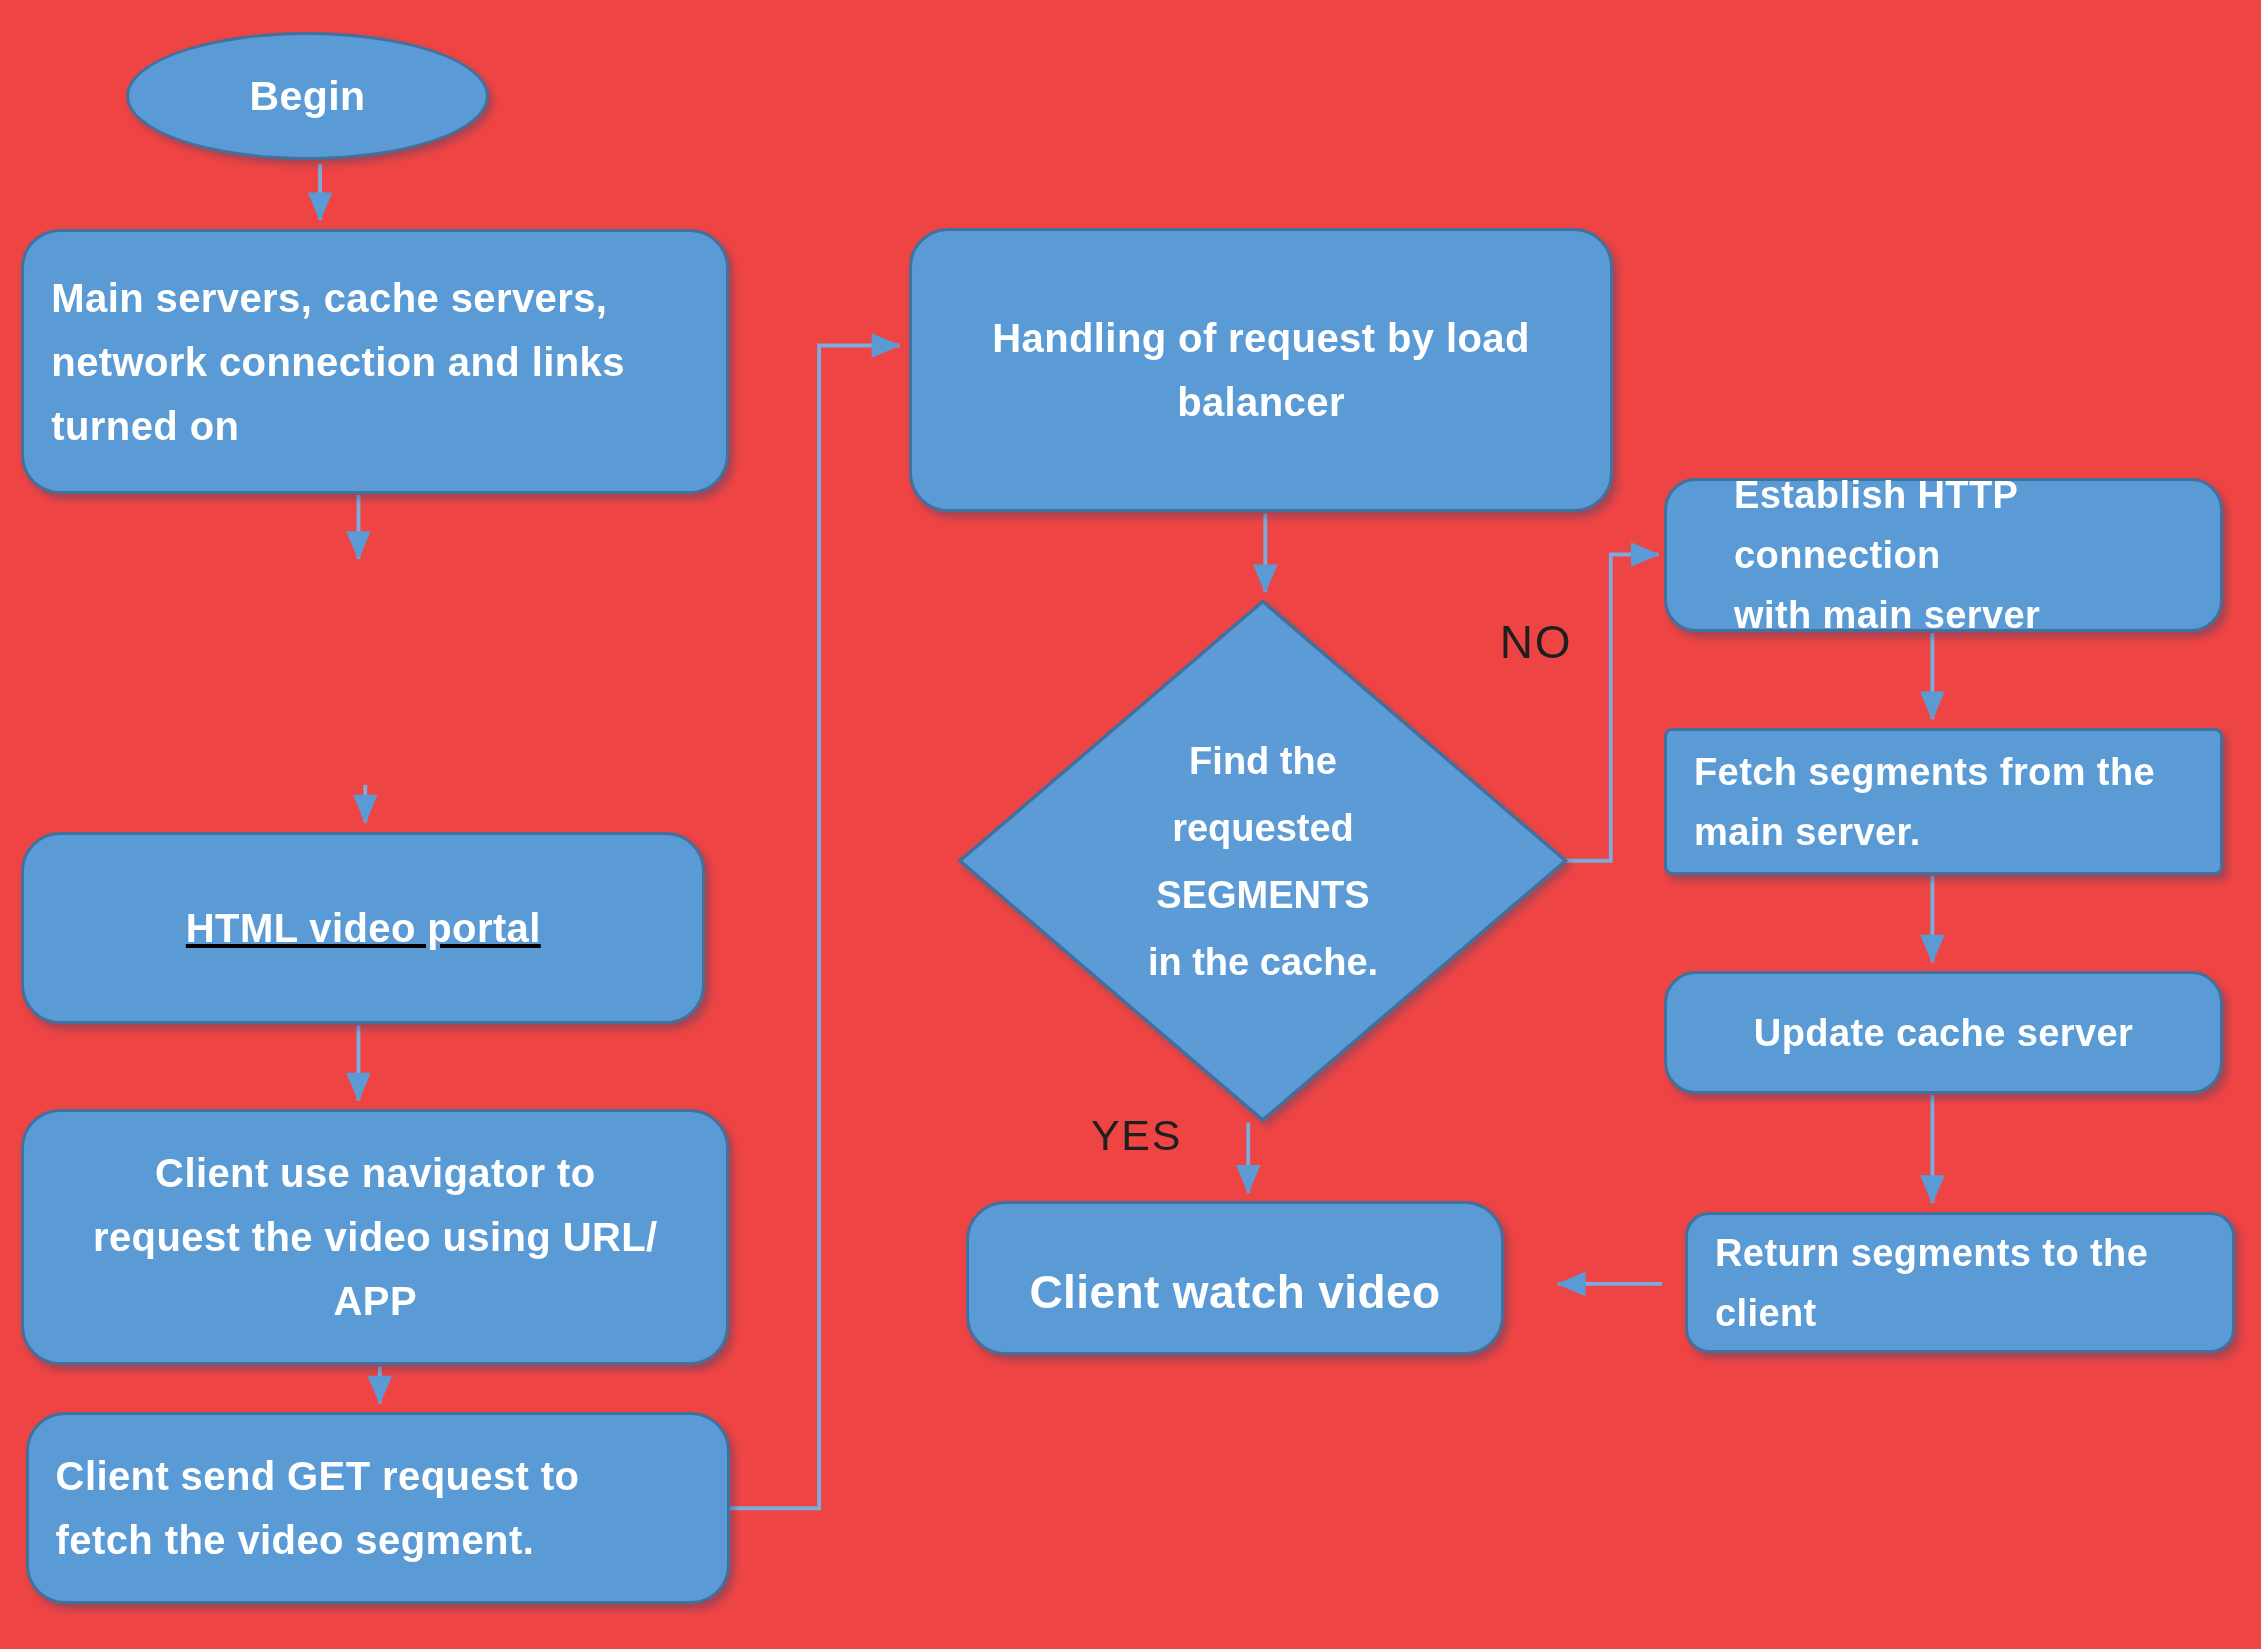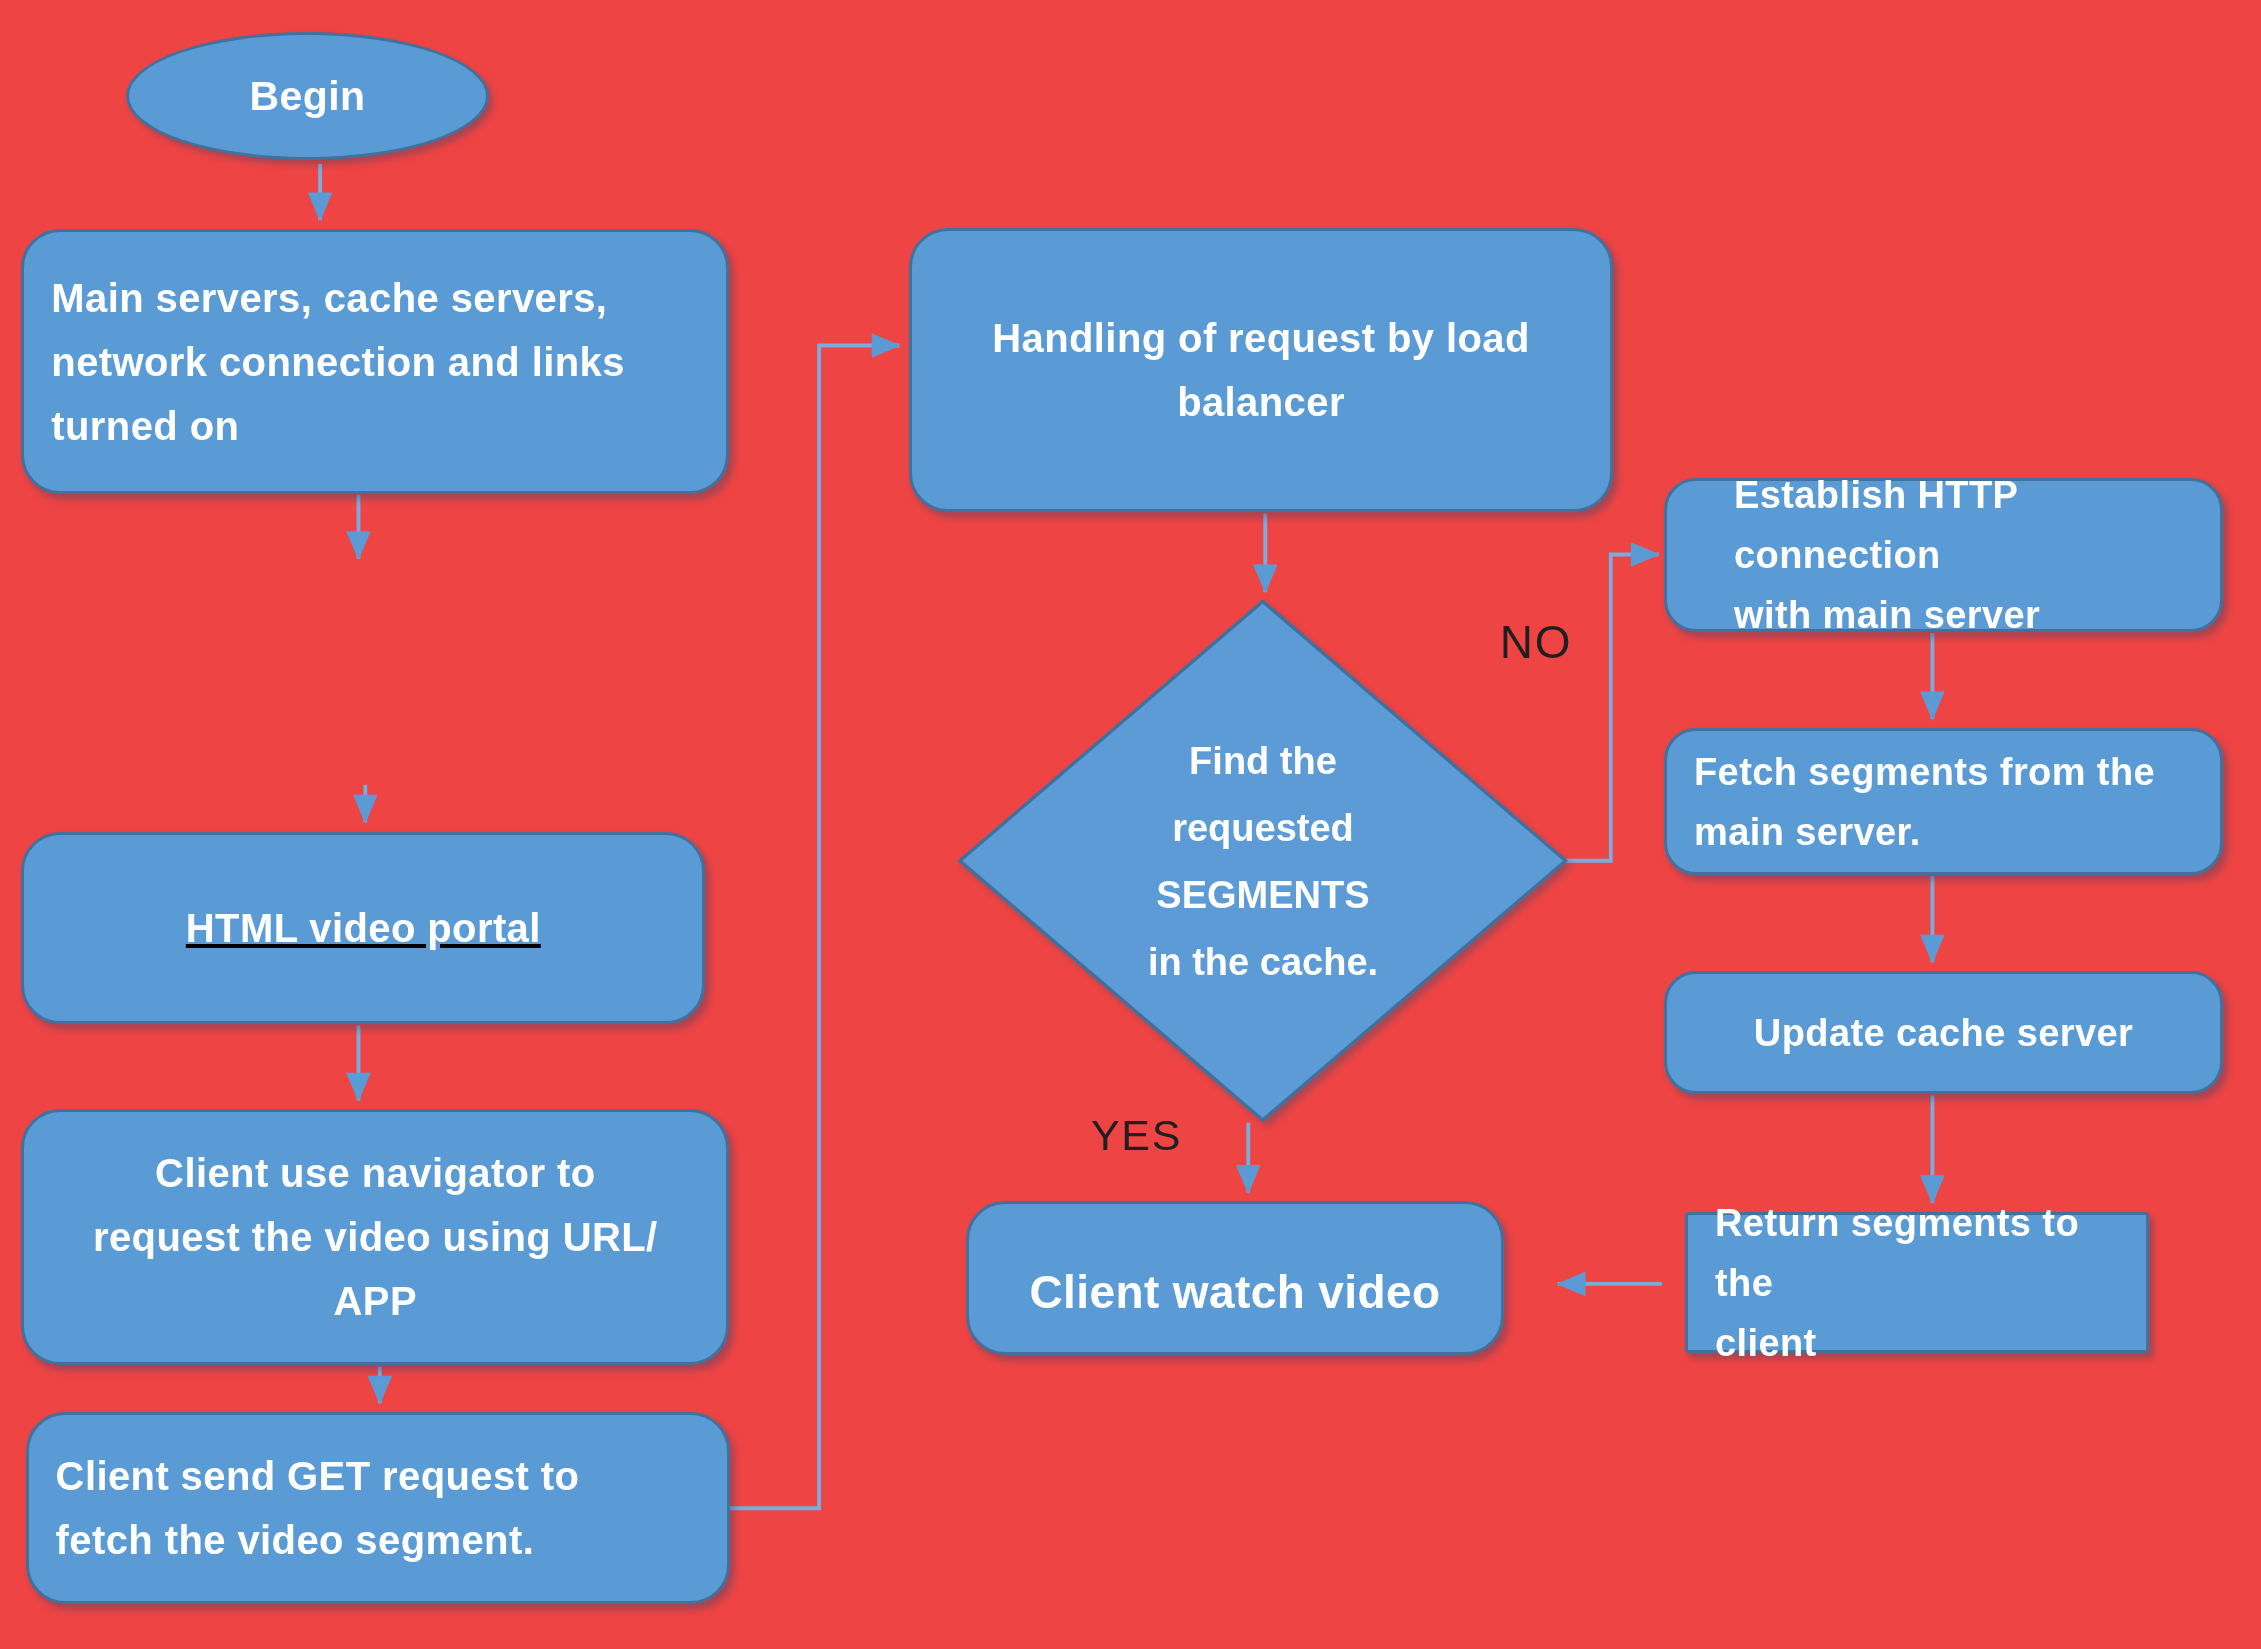--- a/index.html
+++ b/index.html
@@ -127,28 +127,28 @@
 
   <div class="node watch" style="left:966px;top:1201px;width:538px;height:154px;">
     <div class="node-label">Client watch video</div>
   </div>
 
   <div class="node align-left rightcol" style="left:1664px;top:478px;width:559px;height:154px;border-radius:32px;padding-left:40px;">
     <div class="node-label">Establish HTTP connection
 with main server</div>
   </div>
 
-  <div class="node align-left rightcol" style="left:1664px;top:728px;width:559px;height:147px;border-radius:32px;">
+  <div class="node align-left rightcol" style="left:1664px;top:728px;width:559px;height:147px;border-radius:8px;">
     <div class="node-label">Fetch segments from the
 main server.</div>
   </div>
 
   <div class="node rightcol" style="left:1664px;top:971px;width:559px;height:123px;border-radius:32px;">
     <div class="node-label">Update cache server</div>
   </div>
 
-  <div class="node align-left rightcol" style="left:1685px;top:1212px;width:464px;height:141px;border-radius:4px;">
+  <div class="node align-left rightcol" style="left:1685px;top:1212px;width:550px;height:141px;border-radius:24px;">
     <div class="node-label">Return segments to the
 client</div>
   </div>
 
 </div>
 
 
 </body></html>

